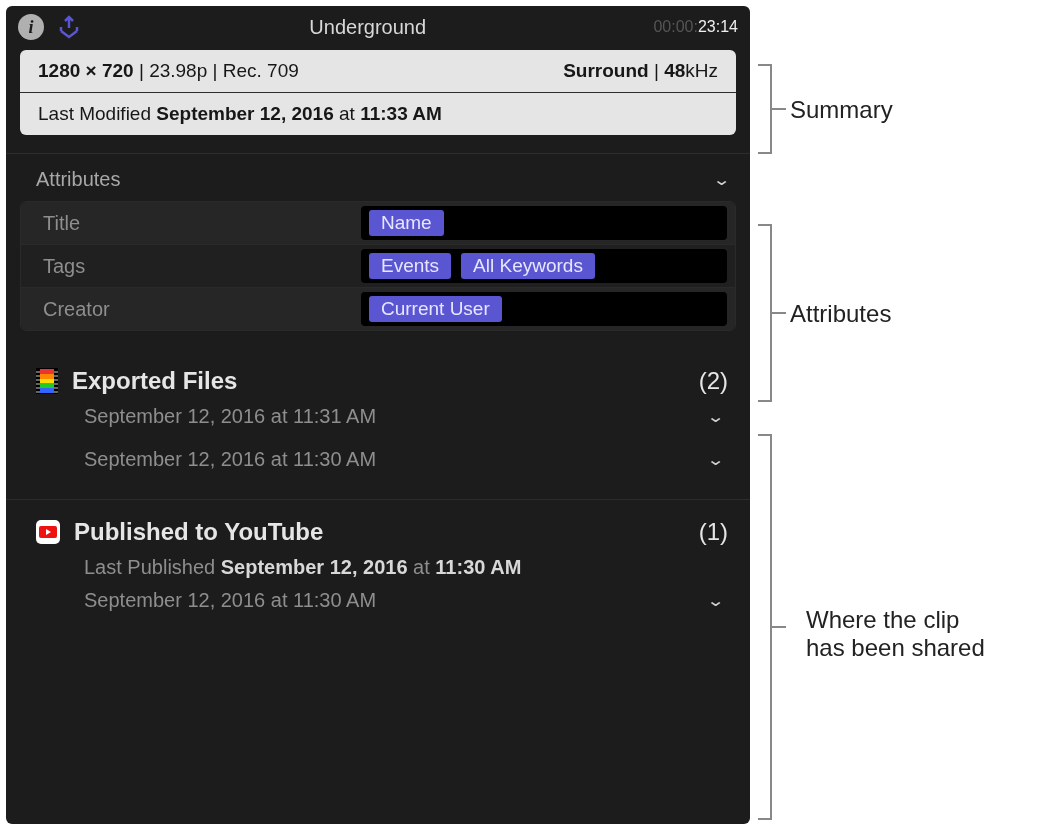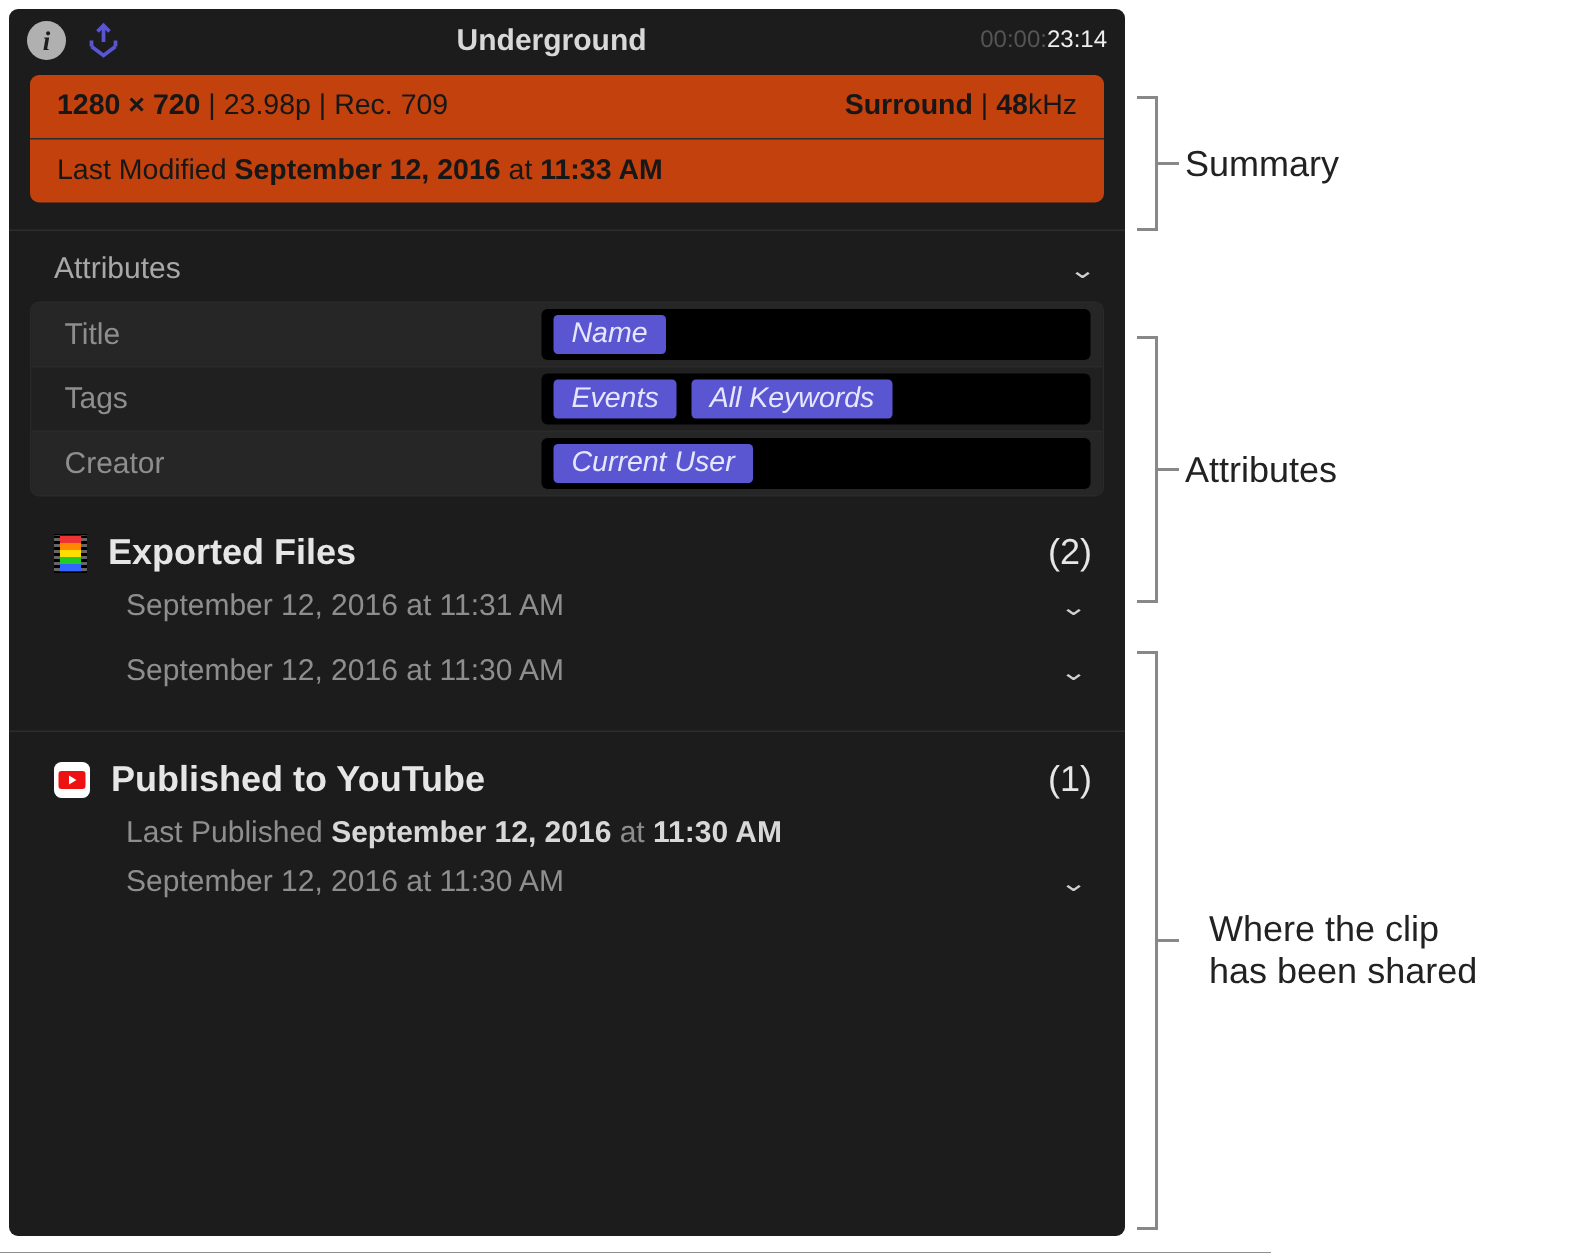--- a/index.html
+++ b/index.html
@@ -33,31 +33,31 @@
     display: inline-flex; align-items: center; justify-content: center;
     color: #1c1c1c; font-style: italic; font-weight: bold; font-family: Georgia, serif;
     font-size: 18px;
   }
   .hdr .share-icon {
     width: 26px; height: 26px;
     display:inline-flex; align-items:center; justify-content:center;
   }
   .hdr .title {
     flex: 1; text-align: center;
-    color: #d8d8d8; font-size: 20px; font-weight: 700;
+    color: #d8d8d8; font-size: 20px; font-weight: 400;
     padding-right: 0;
   }
   .hdr .tc { font-variant-numeric: tabular-nums; font-size: 16px; }
   .hdr .tc .dim { color: #555; }
   .hdr .tc .bright { color: #eee; font-weight: 400; }
 
   
   .summary {
     margin: 0 14px;
-    background: #c2410c;
+    background: #e5e5e5;
     border-radius: 6px;
     padding: 0;
     overflow: hidden;
     color: #171717;
   }
   .summary .row1 {
     display: flex; justify-content: space-between;
     padding: 10px 18px;
     font-size: 19px;
   }
@@ -73,40 +73,39 @@
 
   
   .sec-hdr {
     display:flex; align-items:center; justify-content:space-between;
     padding: 14px 22px 10px 30px;
     font-size: 20px; color:#a8a8a8;
   }
   .chev { color:#d0d0d0; font-size:16px; transform: scaleX(1.4); }
 
   
-  .attr-section { margin: 0 14px 6px 14px; border:1px solid #2a2a2a; border-radius:6px; overflow:hidden; }
+  .attr-section { margin: 0 14px 18px 14px; border:1px solid #2a2a2a; border-radius:6px; overflow:hidden; }
   .attr-row {
     display:flex; align-items:center;
     border-top:1px solid #2a2a2a;
     background:#242424;
   }
   .attr-row:first-child { border-top:none; background:#2a2a2a; }
   .attr-row:nth-child(odd){ background:#262626; }
   .attr-row:nth-child(even){ background:#202020; }
   .attr-label {
     width: 340px; padding: 8px 0 8px 22px;
     font-size: 20px; color:#8e8e8e;
   }
   .attr-values {
     flex:1;
     display:flex; gap:10px; align-items:center;
     background:#000; border-radius:4px;
     margin: 4px 8px 4px 0; padding: 4px 8px;
     min-height: 34px;
-    font-style: italic;
   }
   .token {
     background:#5a55d1; color:#e6e6ff;
     padding: 2px 12px;
     border-radius: 3px;
     font-size: 19px;
   }
 
   
   .share-block { padding: 18px 22px 4px 30px; }

